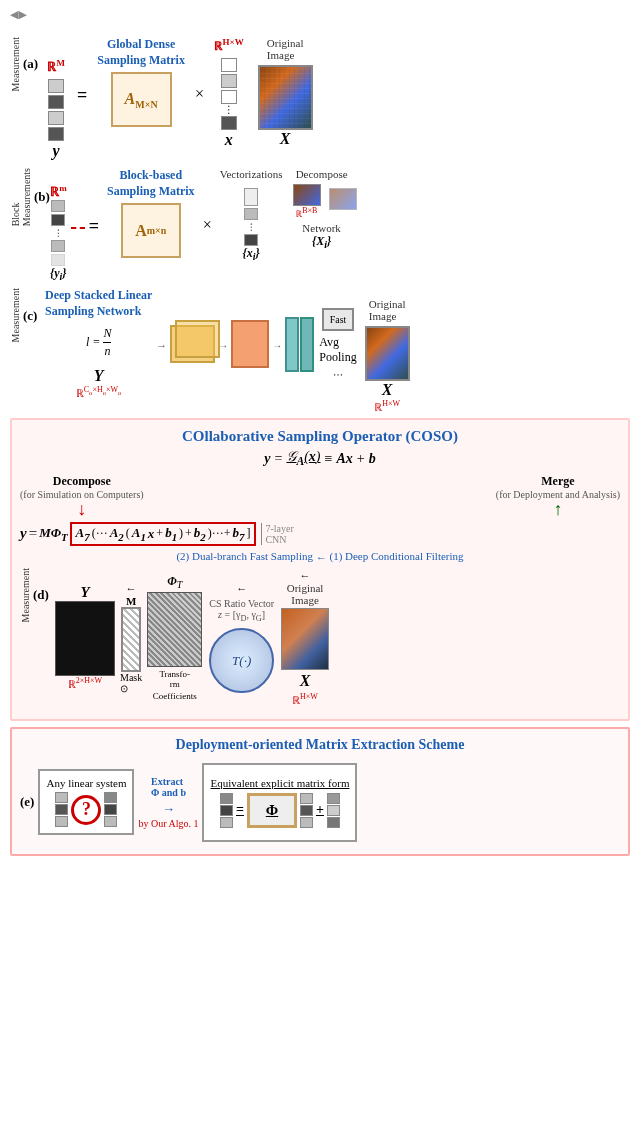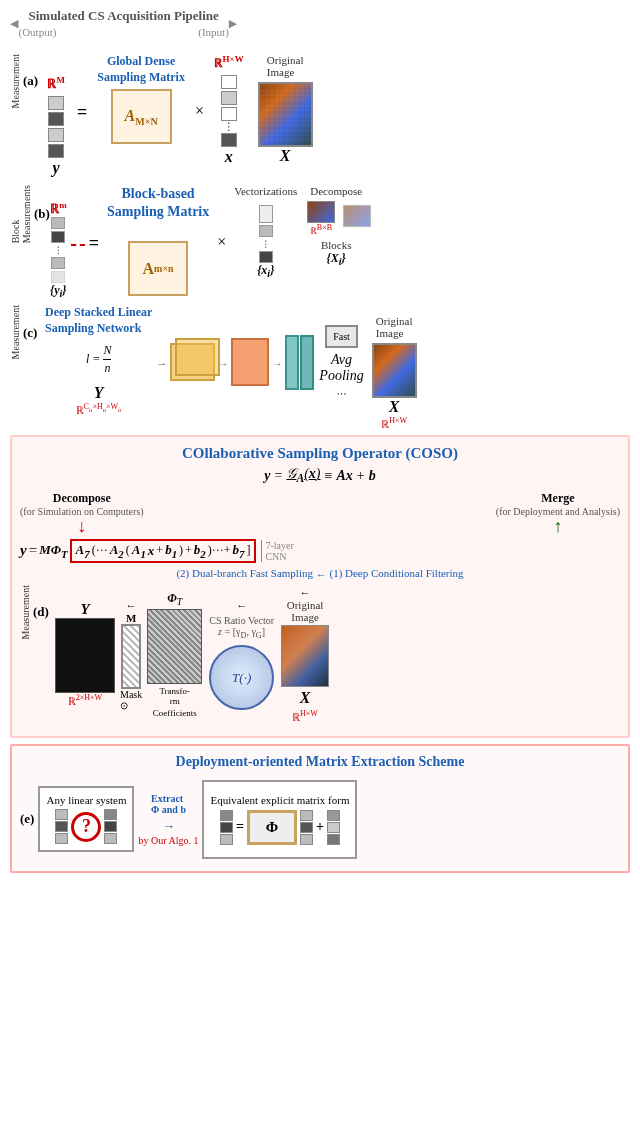--- a/index.html
+++ b/index.html
@@ -401,27 +401,20 @@
 </head>
 <body>
 
 <div class="page-container">
 
   <div class="header-arrow-container">
     <div class="ha-left">
       <span>◀</span>
       <div class="ha-line"></div>
     </div>
-    <div style="display:flex;flex-direction:column;align-items:center;">
-      <span class="ha-title">Simulated CS Acquisition Pipeline</span>
-      <div style="display:flex;justify-content:space-between;width:100%;margin-top:2px;">
-        <span style="font-size:11px;color:#888;">(Output)</span>
-        <span style="font-size:11px;color:#888;">(Input)</span>
-      </div>
-    </div>
     <div class="ha-right">
       <div class="ha-line"></div>
       <span>▶</span>
     </div>
   </div>
 
   <div class="main-section" style="min-height:95px;">
     <div class="side-labels">
       <span class="meas-vert">Measurement</span>
       <span class="part-id">(a)</span>
@@ -502,21 +495,21 @@
           </div>
           <span style="font-size:12px;font-style:italic;font-weight:bold;">{<b>y</b><sub>i</sub>}</span>
         </div>
 
         <div style="display:flex;align-items:center;margin-top:48px;">
           <span style="font-size:11px;color:#c00;border-bottom:2px dashed #c00;padding-bottom:2px;width:14px;display:inline-block;"></span>
           <span class="equals-symbol">=</span>
         </div>
 
         <div class="col-flex">
-          <div class="blue-title" style="font-size:14px;margin-bottom:20px;">Block-based<br>Sampling Matrix</div>
+          <div class="blue-title" style="font-size:12px;margin-bottom:4px;">Block-based<br>Sampling Matrix</div>
           <div class="matrix-box">
             <b>A</b>
               <sub style="font-size:10px;">m×n</sub>
           </div>
         </div>
 
         <span class="times-symbol" style="margin-top:48px;">×</span>
 
         <div class="col-flex" style="position:relative;">
           <span style="font-size:11px;color:#333;margin-bottom:8px;">Vectorizations</span>
@@ -539,21 +532,21 @@
           <span style="font-size:11px;color:#333;">Decompose</span>
           <div style="display:flex;gap:2px;margin-top:4px;">
             <div class="col-flex">
               <div class="block-cell"></div>
               <span style="font-size:9px;"><span style="color:#c00;">ℝ</span><sup style="color:#c00;font-size:8px;">B×B</sup></span>
             </div>
             <div class="col-flex">
               <div class="block-cell" style="opacity:0.6;transform:translateX(6px) translateY(4px);position:relative;"></div>
             </div>
           </div>
-          <span style="font-size:11px;color:#333;margin-top:2px;">Blocks</span>
+          <span style="font-size:11px;color:#333;margin-top:2px;">Network</span>
           <span style="font-size:12px;font-style:italic;font-weight:bold;">{<b>X</b><sub>i</sub>}</span>
         </div>
 
       </div>
     </div>
   </div>
 
   <div class="main-section" style="min-height:110px;margin-top:6px;">
     <div class="side-labels">
       <span class="meas-vert">Measurement</span>
@@ -592,21 +585,21 @@
           <div style="width:38px;height:48px;background:#f4a070;border:2px solid #c87040;"></div>
           <span style="font-size:10px;color:#555;">→</span>
 
           <div style="display:flex;gap:1px;">
             <div style="width:14px;height:55px;background:#80c8c8;border:2px solid #409090;"></div>
             <div style="width:14px;height:55px;background:#70b8b8;border:2px solid #309080;"></div>
           </div>
 
           <div class="conv-label-area" style="margin-left:2px;">
             <div class="conv-box">Fast</div>
-            <div style="font-size:14px;text-align:center;margin-top:2px;font-style:italic;">Avg<br>Pooling</div>
+            <div style="font-size:12px;text-align:left;margin-top:2px;">Avg<br>Pooling</div>
             <div style="font-size:10px;margin-top:2px;">⋯</div>
           </div>
         </div>
 
         <div class="col-flex" style="margin-left:4px;margin-top:10px;">
           <span style="font-size:11px;color:#333;">Original<br>Image</span>
           <div class="img-thumb-small" style="margin-top:4px;"></div>
           <span style="font-size:16px;font-weight:bold;font-style:italic;">X</span>
           <span style="font-size:11px;color:#c00;">ℝ<sup style="font-size:8px;">H×W</sup></span>
         </div>
@@ -748,21 +741,21 @@
           </div>
         </div>
       </div>
 
       <div class="col-flex" style="gap:2px;align-items:center;">
         <span style="font-size:10px;color:#1a5fb4;font-weight:bold;">Extract<br><b>Φ</b> and <b>b</b></span>
         <span style="font-size:13px;color:#1a5fb4;">→</span>
         <span style="font-size:10px;color:#c00;">by Our Algo. 1</span>
       </div>
 
-      <div class="white-box" style="padding:12px 6px;font-size:11px;">
+      <div class="white-box" style="padding:12px 6px;font-size:11px;text-decoration:underline;">
         <div style="text-align:center;margin-bottom:4px;">Equivalent explicit matrix form</div>
         <div style="display:flex;align-items:center;gap:3px;justify-content:center;flex-wrap:wrap;">
 
           <div class="small-vec">
             <div class="sv-cell" style="background:#888;"></div>
             <div class="sv-cell" style="background:#444;"></div>
             <div class="sv-cell" style="background:#bbb;"></div>
           </div>
           <span style="font-size:14px;font-weight:bold;">=</span>
 

